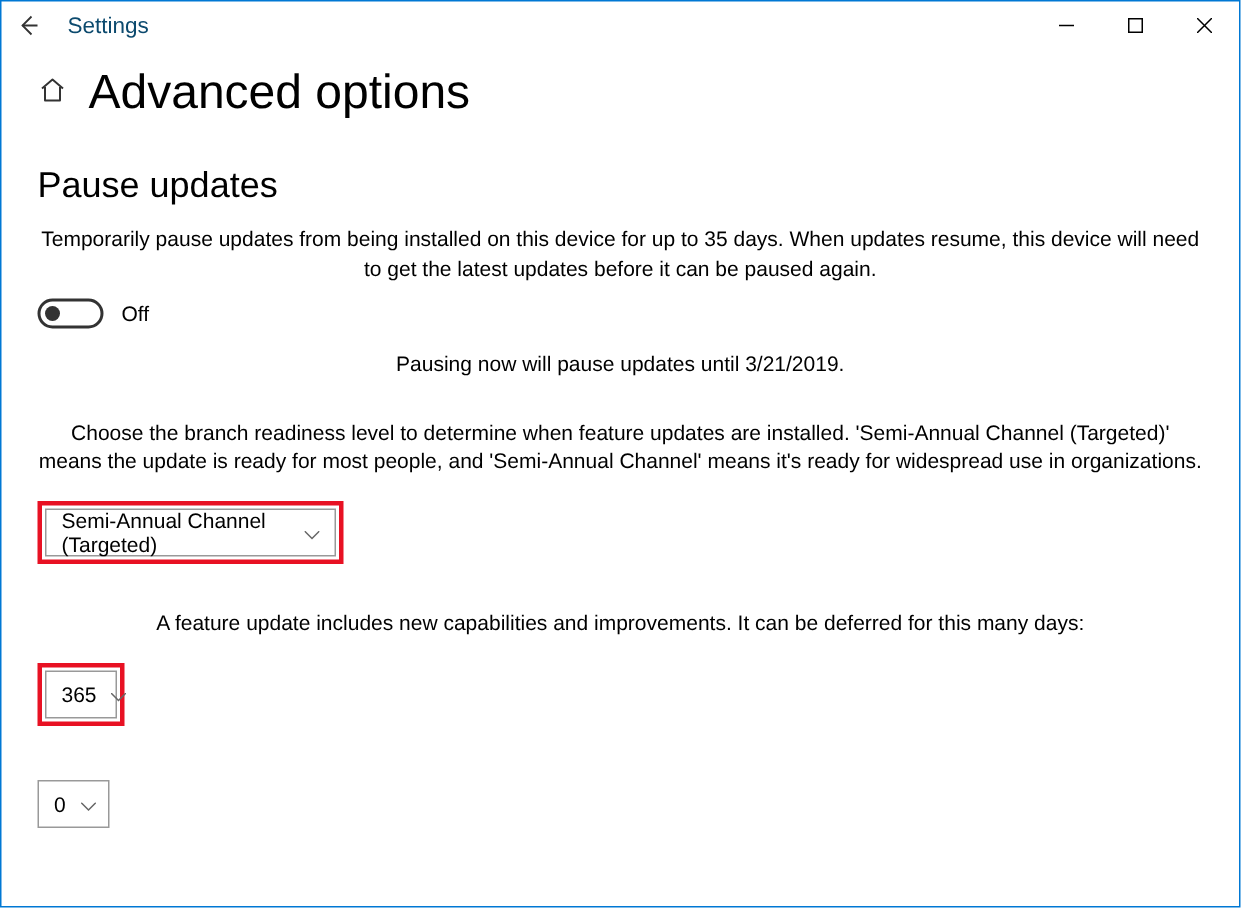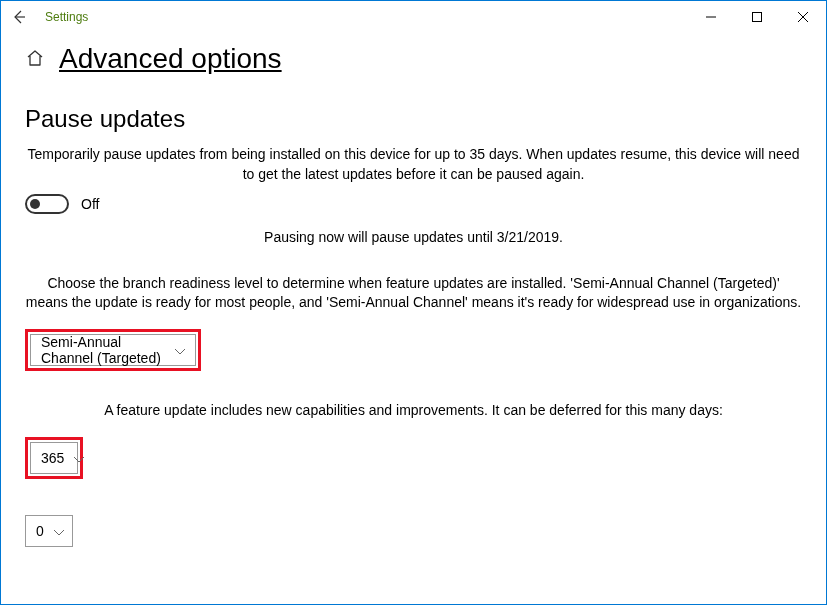--- a/index.html
+++ b/index.html
@@ -27,22 +27,22 @@
     }
     .back-arrow {
       width: 20px;
       height: 20px;
       display: flex;
       align-items: center;
       justify-content: center;
       color: #333;
     }
     .titlebar-title {
-      font-size: 12px;
-      color: #4d7c0f;
+      font-size: 15px;
+      color: #0c4a6e;
     }
     .win-controls {
       display: flex;
     }
     .win-btn {
       width: 46px;
       height: 32px;
       display: flex;
       align-items: center;
       justify-content: center;
@@ -54,23 +54,22 @@
     .heading-row {
       display: flex;
       align-items: center;
       gap: 14px;
       margin-bottom: 30px;
     }
     .home-icon {
       color: #333;
     }
     h1 {
-      font-size: 28px;
+      font-size: 32px;
       font-weight: 400;
-      text-decoration: underline;
     }
     h2 {
       font-size: 24px;
       font-weight: 400;
       margin-bottom: 12px;
     }
     .body-text {
       font-size: 14px;
       color: #000;
       line-height: 1.4;
@@ -108,21 +107,21 @@
       display: inline-flex;
       align-items: center;
       justify-content: space-between;
       border: 1px solid #999;
       background: #fff;
       height: 32px;
       padding: 0 10px;
       font-size: 14px;
       gap: 10px;
     }
-    .dropdown.wide { width: 166px; }
+    .dropdown.wide { width: 194px; }
     .dropdown.small { width: 48px; }
     .chevron { color: #666; }
     .highlight-box {
       display: inline-block;
       border: 3px solid #e81123;
       padding: 2px;
       margin-top: 6px;
       margin-bottom: 4px;
     }
   </style>

